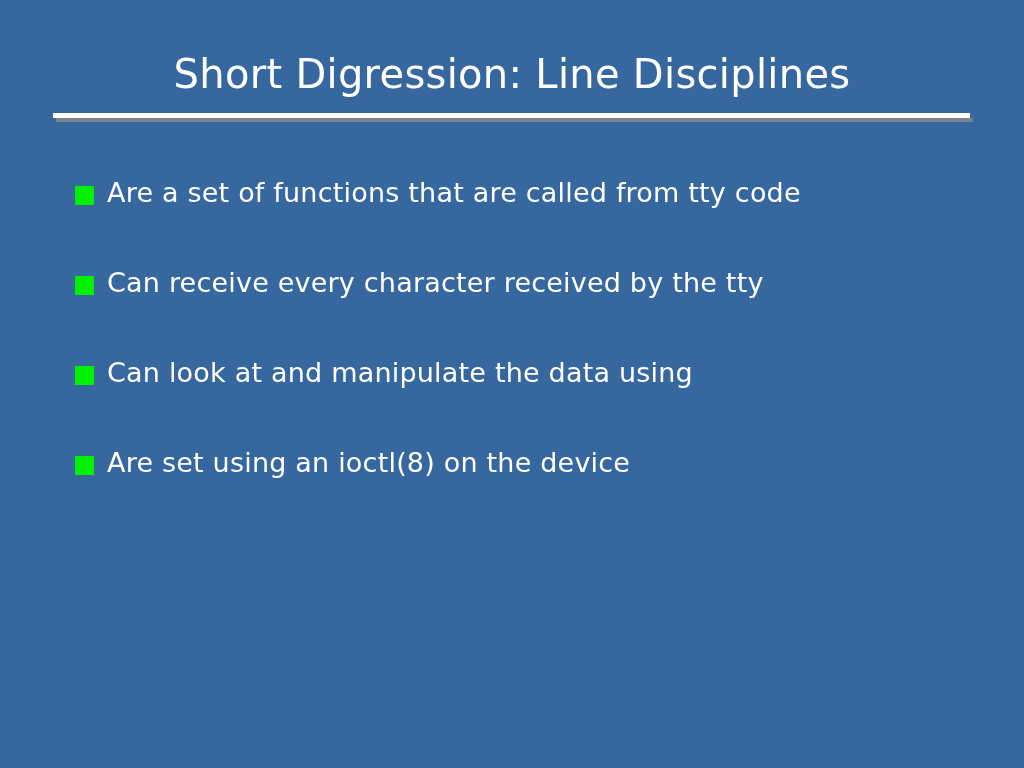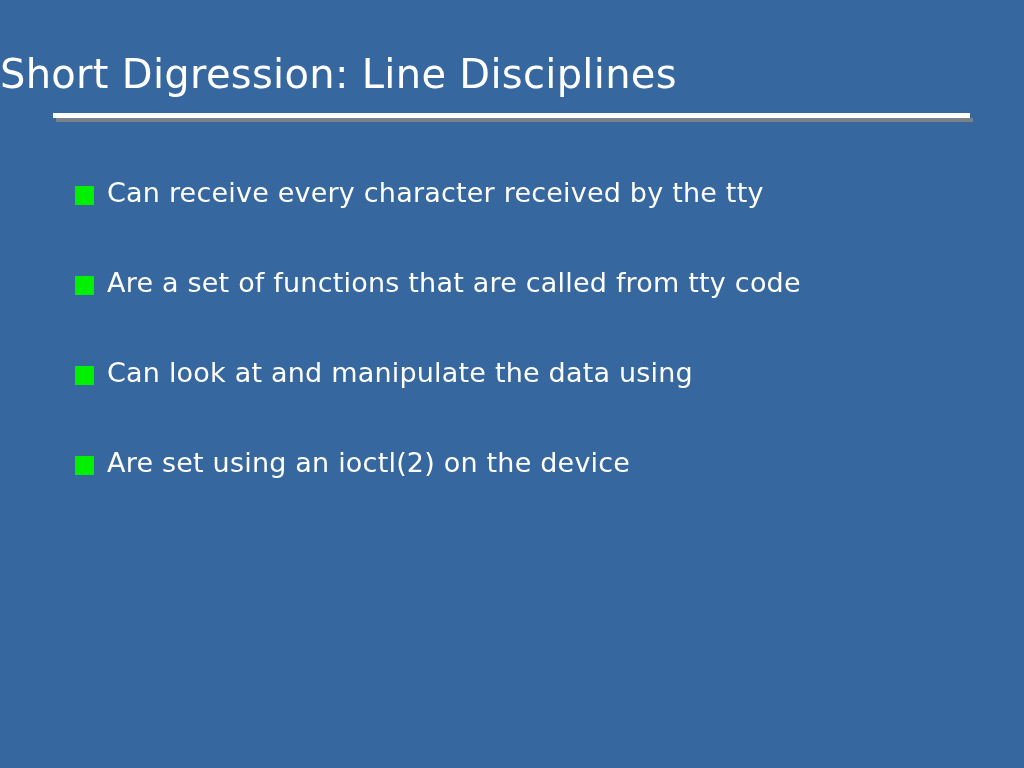--- a/index.html
+++ b/index.html
@@ -28,21 +28,21 @@
     position: absolute;
     left: 0;
     top: 46px;
     width: 1024px;
     height: 78px;
   }
 
   #slide-title {
     display: block;
     width: 1024px;
-    text-align: left;
+    text-align: center;
     color: #ffffff;
     font-family: "DejaVu Sans", "Liberation Sans", sans-serif;
     font-size: 40px;
     font-weight: 400;
     line-height: 56px;
     letter-spacing: 0.3px;
     white-space: nowrap;
   }
 
   
@@ -118,34 +118,34 @@
 
   <div id="title-rule">
     <div class="rule-line"></div>
     <div class="rule-shadow"></div>
   </div>
 
   <ul id="bullet-list">
 
     <li class="bullet-row">
       <span class="bullet-marker"></span>
-      <span class="bullet-text">Can receive every character received by the tty</span>
+      <span class="bullet-text">Are a set of functions that are called from tty code</span>
     </li>
 
     <li class="bullet-row">
       <span class="bullet-marker"></span>
-      <span class="bullet-text">Are a set of functions that are called from tty code</span>
+      <span class="bullet-text">Can receive every character received by the tty</span>
     </li>
 
     <li class="bullet-row">
       <span class="bullet-marker"></span>
       <span class="bullet-text">Can look at and manipulate the data using</span>
     </li>
 
     <li class="bullet-row">
       <span class="bullet-marker"></span>
-      <span class="bullet-text">Are set using an ioctl(2) on the device</span>
+      <span class="bullet-text">Are set using an ioctl(8) on the device</span>
     </li>
 
 
   </ul>
 
 </div>
 
 </body></html>

